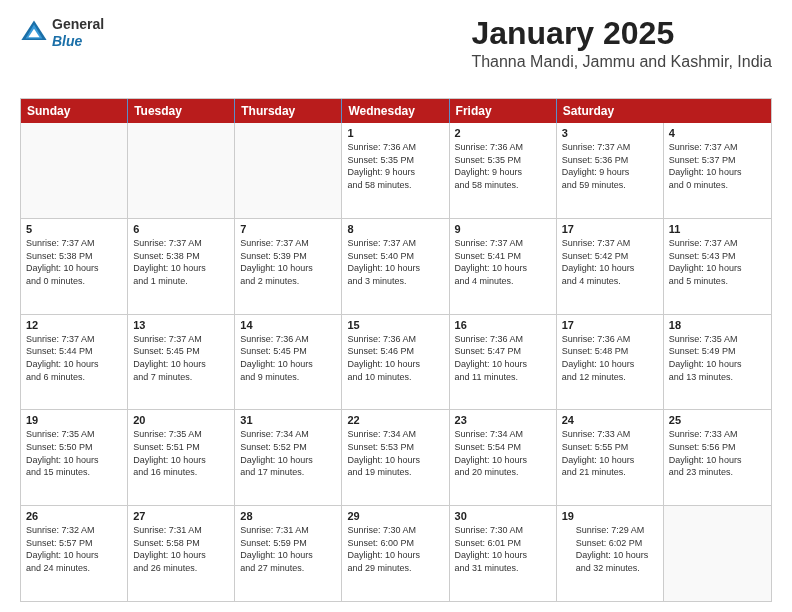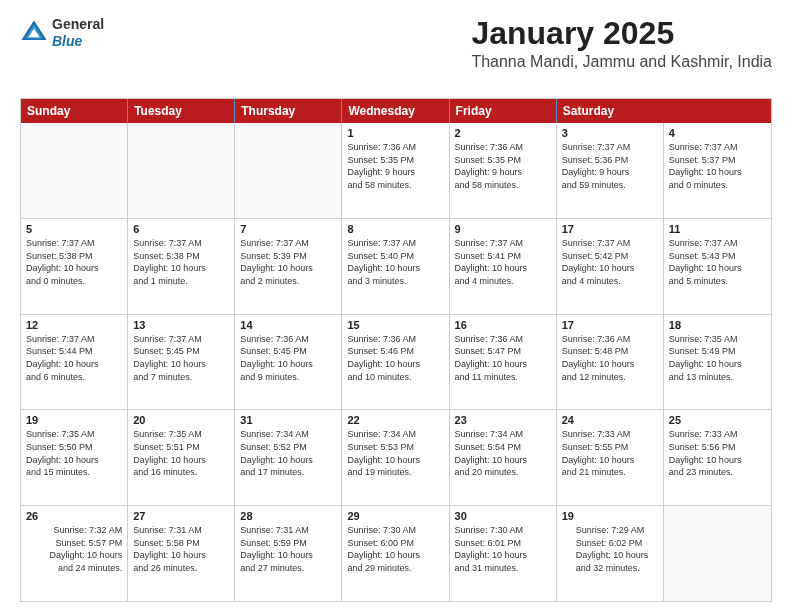--- a/index.html
+++ b/index.html
@@ -329,21 +329,21 @@
             <div class="day-num">25</div>
             <div class="cell-text" style="white-space: pre-line;">Sunrise: 7:33 AM
 Sunset: 5:56 PM
 Daylight: 10 hours
 and 23 minutes.</div>
           </div>
         </div>
         <div class="cal-row">
           <div class="cal-cell">
             <div class="day-num">26</div>
-            <div class="cell-text" style="white-space: pre-line; text-align: right;">Sunrise: 7:32 AM
+            <div class="cell-text" style="white-space: pre-line;">Sunrise: 7:32 AM
 Sunset: 5:57 PM
 Daylight: 10 hours
 and 24 minutes.</div>
           </div>
           <div class="cal-cell">
             <div class="day-num">27</div>
             <div class="cell-text" style="white-space: pre-line;">Sunrise: 7:31 AM
 Sunset: 5:58 PM
 Daylight: 10 hours
 and 26 minutes.</div>

